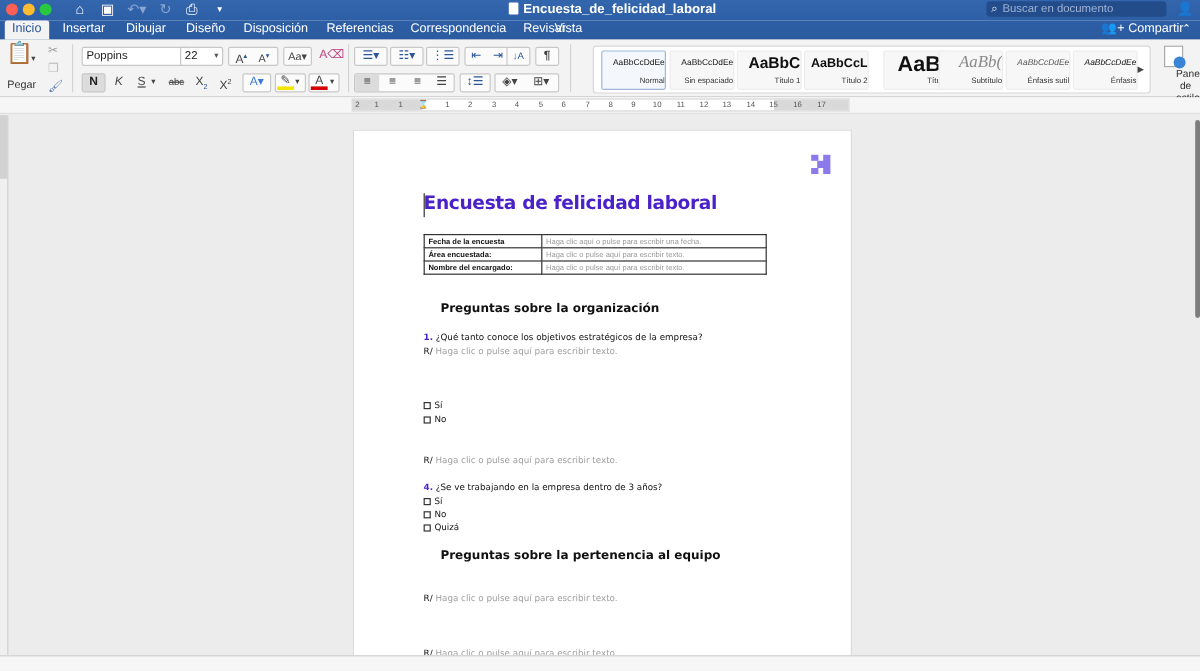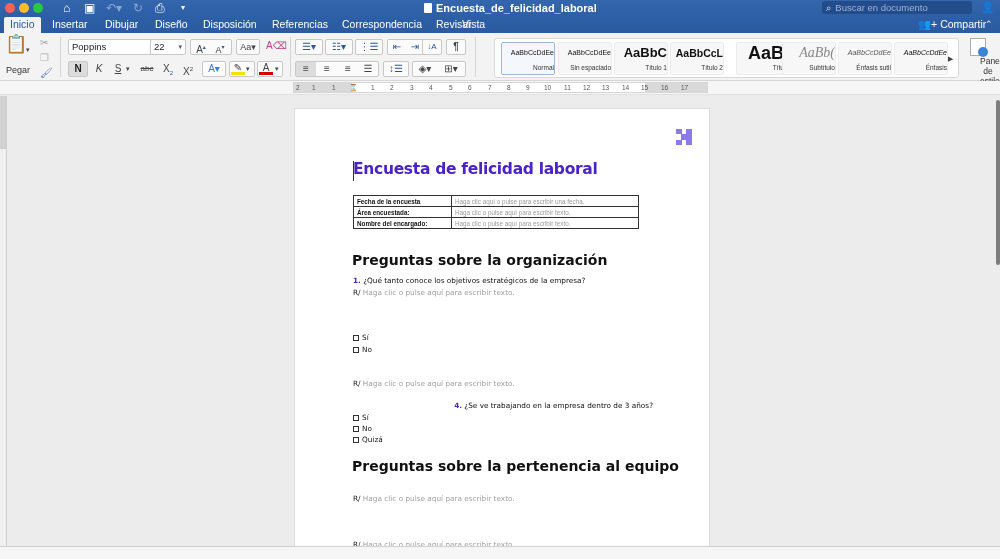--- a/index.html
+++ b/index.html
@@ -48,21 +48,21 @@
 
   .page { position: absolute; left: 294px; top: 108px; width: 416px; height: 440px; background: #fff; border: 1px solid #dcdcdc; overflow: hidden; }
   .logo { position: absolute; left: 381px; top: 20px; width: 16px; height: 16px; }
   .logo span { position: absolute; background: #8c79ea; }
   .h1 { position: absolute; left: 58px; top: 51px; font-family: "DejaVu Sans", sans-serif; font-weight: bold; font-size: 15.5px; color: #4a22c8; letter-spacing: -0.3px; }
   .cursor { position: absolute; left: 58px; top: 52px; width: 1px; height: 20px; background: #333; }
   table.meta { position: absolute; left: 58px; top: 86px; width: 286px; border-collapse: collapse; }
   table.meta td { border: 1px solid #333; height: 11px; font-size: 6.3px; line-height: 9px; padding: 0 3px; }
   table.meta td.lbl { width: 98px; font-weight: bold; color: #111; }
   table.meta td.val { color: #9a9a9a; }
-  .sec { position: absolute; left: 57px; font-weight: bold; font-size: 14px; color: #111; font-family: "DejaVu Sans", sans-serif; }
+  .sec { position: absolute; left: 72px; font-weight: bold; font-size: 10px; color: #111; font-family: "DejaVu Sans", sans-serif; }
   .q { position: absolute; left: 58px; width: 300px; font-size: 7.3px; line-height: 11.5px; color: #111; font-family: "DejaVu Sans", sans-serif; }
   .q .n { color: #4a22c8; font-weight: bold; }
   .ans { position: absolute; left: 58px; font-size: 7.3px; line-height: 11px; color: #111; font-family: "DejaVu Sans", sans-serif; }
   .ans .ph { color: #a0a0a0; }
   .opt { position: absolute; left: 58px; font-size: 7.3px; line-height: 11px; color: #111; font-family: "DejaVu Sans", sans-serif; }
   .opt .box { display: inline-block; width: 6px; height: 6px; border: 1px solid #333; margin-right: 3px; vertical-align: -0.5px; }
 </style>
 </head>
 <body>
 
@@ -263,21 +263,21 @@
   <div class="sec" style="top:143px;">Preguntas sobre la organización</div>
 
   <div class="q" style="top:166px;"><span class="n">1.</span> <span>¿Qué tanto conoce los objetivos estratégicos de la empresa?</span></div>
   <div class="ans" style="top:178px;"><span>R/</span> <span class="ph">Haga clic o pulse aquí para escribir texto.</span></div>
 
   <div class="opt" style="top:223px;"><span class="box"></span><span>Sí</span></div>
   <div class="opt" style="top:235px;"><span class="box"></span><span>No</span></div>
 
   <div class="ans" style="top:269px;"><span>R/</span> <span class="ph">Haga clic o pulse aquí para escribir texto.</span></div>
 
-  <div class="q" style="top:291px;text-align:right;"><span class="n">4.</span> <span>¿Se ve trabajando en la empresa dentro de 3 años?</span></div>
+  <div class="q" style="top:291px;"><span class="n">4.</span> <span>¿Se ve trabajando en la empresa dentro de 3 años?</span></div>
   <div class="opt" style="top:303px;"><span class="box"></span><span>Sí</span></div>
   <div class="opt" style="top:314px;"><span class="box"></span><span>No</span></div>
   <div class="opt" style="top:325px;"><span class="box"></span><span>Quizá</span></div>
 
   <div class="sec" style="top:349px;">Preguntas sobre la pertenencia al equipo</div>
 
   <div class="ans" style="top:384px;"><span>R/</span> <span class="ph">Haga clic o pulse aquí para escribir texto.</span></div>
 
   <div class="ans" style="top:430px;"><span>R/</span> <span class="ph">Haga clic o pulse aquí para escribir texto.</span></div>
 </div>

